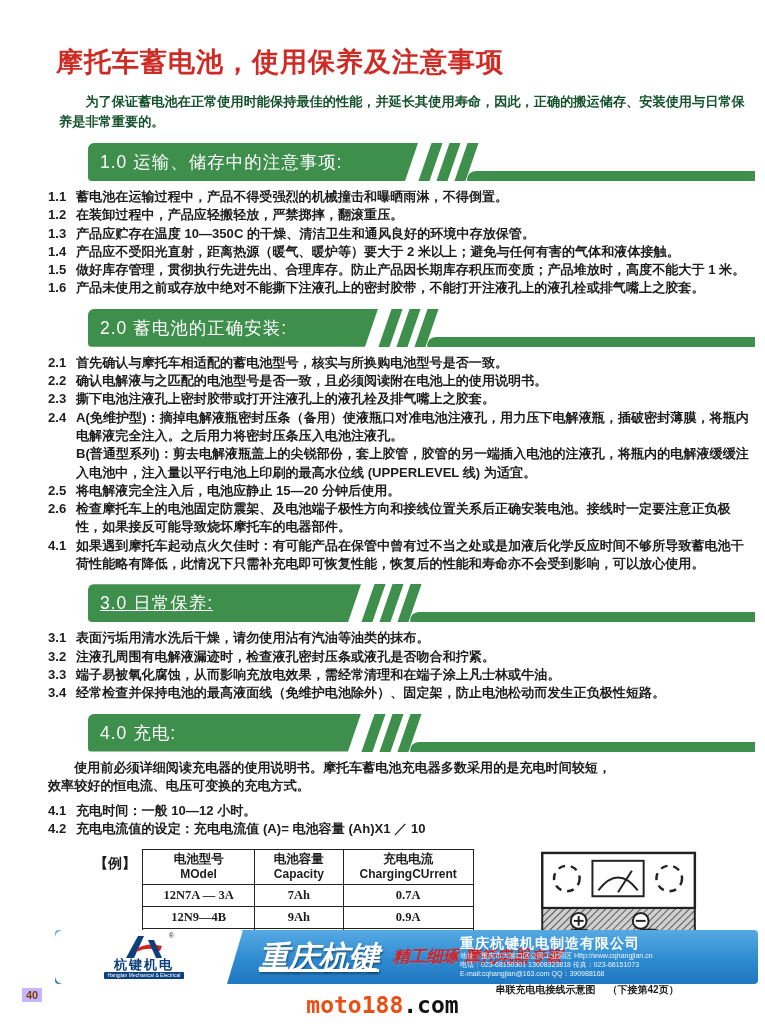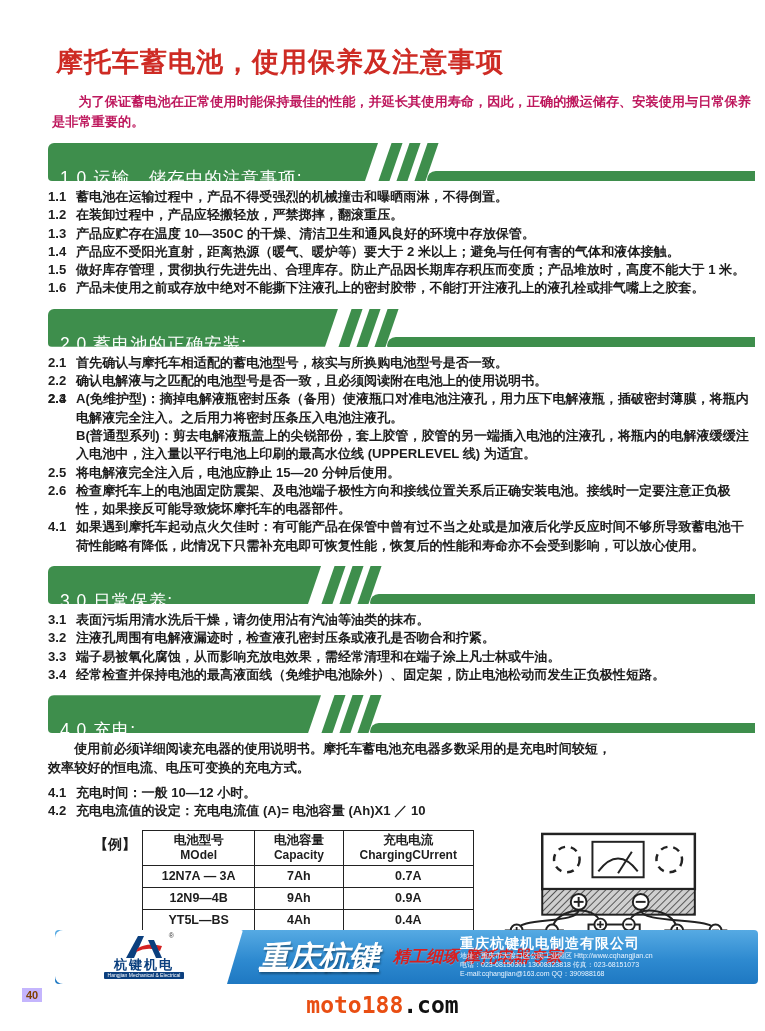--- a/index.html
+++ b/index.html
@@ -1,48 +1,48 @@
 <!DOCTYPE html>
 <html><head>
 <meta charset="utf-8">
 <style>
   html,body { margin:0; padding:0; }
   body { font-family: "Liberation Sans", "DejaVu Sans", sans-serif; background:#ffffff; }
   .page { position:relative; width:765px; height:1031px; background:#fff; overflow:hidden; }
   .content { padding: 46px 10px 0 48px; }
 
   .doc-title { color:#CE2B24; font-size:27px; font-weight:bold; letter-spacing:1px; margin:0 0 7px 8px; line-height:32px; }
-  .intro { margin:14px 4px 0 4px; font-size:13.2px; font-weight:600; color:#be185d; line-height:20px; text-indent:2em; }
+  .intro { margin:14px 4px 0 11px; font-size:13.2px; font-weight:600; color:#14532d; line-height:20px; text-indent:2em; }
 
   
   .banner { display:flex; align-items:stretch; height:38px; margin-top:11px; position:relative; }
   .bbox { position:relative; background:#3E8E4C; color:#fff; font-size:17.5px; font-weight:500;
-          line-height:38px; padding:16px 26px 0 12px; letter-spacing:1px; white-space:nowrap;
+          line-height:38px; padding:0 26px 0 12px; letter-spacing:1px; white-space:nowrap;
           border-radius:6px 0 0 4px;
-          clip-path: polygon(0 0, 100% 0, calc(100% - 13px) 100%, 0 100%); }
+          clip-path: polygon(0 0, 100% 0, calc(100% - 13px) 100%, 0 100%); margin-left: 40px; }
   .w1 { width:292px; } .w2 { width:252px; } .w3 { width:235px;text-decoration:underline; } .w4 { width:235px; }
   .stripe { width:11px; background:#3E8E4C; margin-left:7px; transform:skewX(-19deg); }
   .tail { position:relative; flex:1; margin-left:7px; }
   .tail::before { content:''; position:absolute; left:0; top:0; bottom:0; width:11px; background:#3E8E4C; transform:skewX(-19deg); }
   .tail .bar { position:absolute; left:6px; right:0; bottom:0; height:10px; background:#3E8E4C; border-radius:14px 0 0 2px; }
 
   .items { margin:7px 2px 0 0; }
   .item { position:relative; padding-left:28px; font-size:13.1px; font-weight:600; color:#1d1d1d; line-height:18.3px; }
   .item .num { position:absolute; left:0; top:0; width:28px; }
   .sec-para { font-size:13.1px; font-weight:600; color:#1d1d1d; line-height:18.3px; margin:7px 2px 0 0; }
   .indent2 { text-indent:2em; }
 
   
   .example-row { display:flex; margin:10px 0 0 46px; align-items:flex-start; }
   .example-label { font-size:14px; font-weight:bold; color:#1d1d1d; width:50px; padding-top:6px; }
   table.spec { border-collapse:collapse; width:342px; }
   table.spec th, table.spec td { border:1.5px solid #222; text-align:center; color:#1d1d1d; }
   table.spec th { font-size:12.5px; font-weight:bold; padding:2px 4px; line-height:15px; }
   table.spec th .en { font-weight:bold; font-size:12px; }
-  table.spec td { font-size:12.5px; font-weight:600; padding:3px 4px; line-height:15px; }
+  table.spec td { font-size:12.5px; font-weight:600; padding:3px 4px; line-height:15px;font-family:Liberation Serif, serif; }
   col.c1 { width:118px; } col.c2 { width:92px; } col.c3 { width:132px; }
 
   .diagram-wrap { margin-left:22px; width:268px; }
   .diagram-caption { font-size:10px; font-weight:bold; color:#1d1d1d; margin-top:2px; white-space:nowrap; }
   .diagram-caption .note { margin-left:12px; }
 
   
   .footer-banner { position:absolute; left:55px; right:7px; top:930px; height:54px; display:flex;
                    background:linear-gradient(180deg,#56AAE3 0%,#2E8AD0 55%,#1E78C2 100%);
                    border-radius:4px; }
@@ -97,21 +97,21 @@
       <div class="bbox w2">2.0 蓄电池的正确安装:</div>
       <div class="stripe"></div>
       <div class="stripe"></div>
       <div class="tail">
           <div class="bar"></div>
         </div>
     </div>
     <div class="items">
         <div class="item"><span class="num">2.1</span><span>首先确认与摩托车相适配的蓄电池型号，核实与所换购电池型号是否一致。</span></div>
         <div class="item"><span class="num">2.2</span><span>确认电解液与之匹配的电池型号是否一致，且必须阅读附在电池上的使用说明书。</span></div>
-        <div class="item"><span class="num">2.3</span></div>
+        <div class="item"><span class="num">2.3</span><span>撕下电池注液孔上密封胶带或打开注液孔上的液孔栓及排气嘴上之胶套。</span></div>
         <div class="item"><span class="num">2.4</span><span>A(免维护型)：摘掉电解液瓶密封压条（备用）使液瓶口对准电池注液孔，用力压下电解液瓶，插破密封薄膜，将瓶内电解液完全注入。之后用力将密封压条压入电池注液孔。</span></div>
         <div class="item"><span class="num"></span><span>B(普通型系列)：剪去电解液瓶盖上的尖锐部份，套上胶管，胶管的另一端插入电池的注液孔，将瓶内的电解液缓缓注入电池中，注入量以平行电池上印刷的最高水位线 (UPPERLEVEL 线) 为适宜。</span></div>
         <div class="item"><span class="num">2.5</span><span>将电解液完全注入后，电池应静止 15—20 分钟后使用。</span></div>
         <div class="item"><span class="num">2.6</span><span>检查摩托车上的电池固定防震架、及电池端子极性方向和接线位置关系后正确安装电池。接线时一定要注意正负极性，如果接反可能导致烧坏摩托车的电器部件。</span></div>
         <div class="item"><span class="num">4.1</span><span>如果遇到摩托车起动点火欠佳时：有可能产品在保管中曾有过不当之处或是加液后化学反应时间不够所导致蓄电池干荷性能略有降低，此情况下只需补充电即可恢复性能，恢复后的性能和寿命亦不会受到影响，可以放心使用。</span></div>
       </div>
 
     <div class="banner">
       <div class="bbox w3">3.0 日常保养:</div>
       <div class="stripe"></div>

